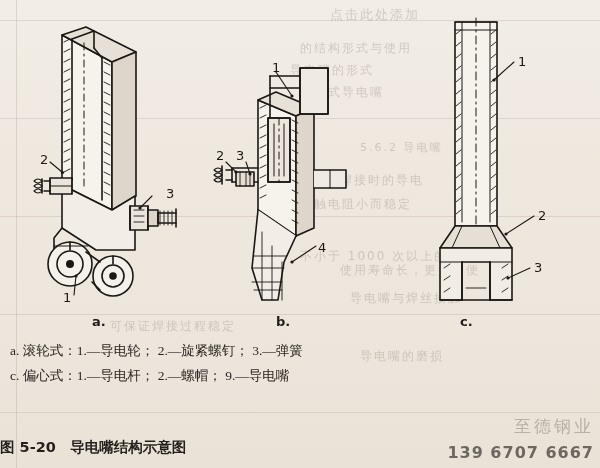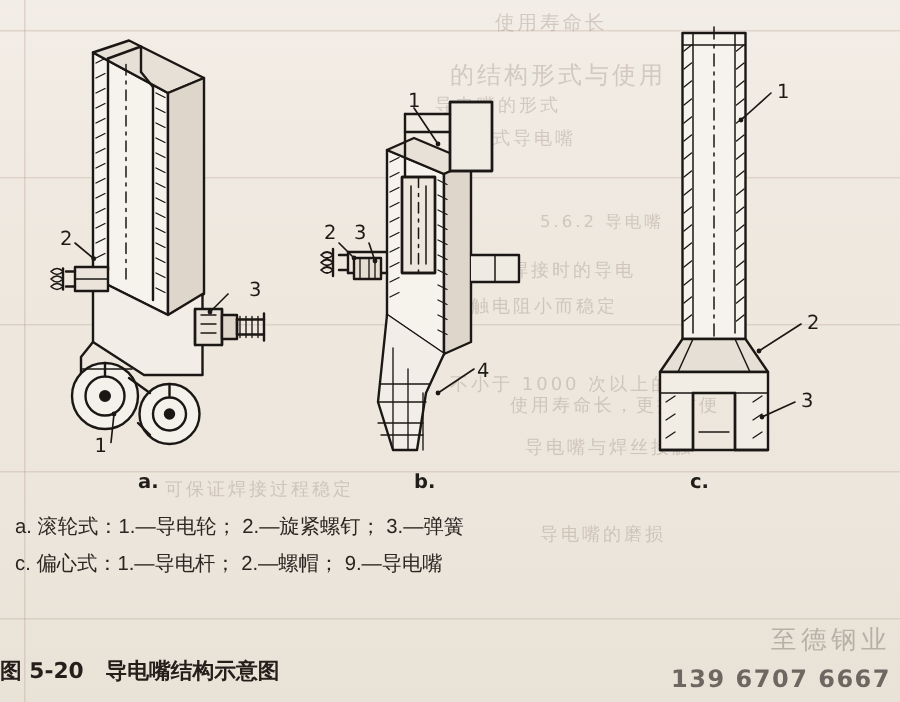--- a/index.html
+++ b/index.html
@@ -24,21 +24,21 @@
   
   .ghost {
     position: absolute;
     color: rgba(140, 120, 110, 0.30);
     font-family: "DejaVu Sans", sans-serif;
     white-space: nowrap;
     pointer-events: none;
     user-select: none;
   }
   .ghost.g1 { top: 6px; left: 330px; font-size: 13px; letter-spacing: 2px; }
-  .ghost.g2 { top: 40px; left: 300px; font-size: 16px; letter-spacing: 2px; }
+  .ghost.g2 { top: 40px; left: 300px; font-size: 12px; letter-spacing: 2px; }
   .ghost.g3 { top: 62px; left: 290px; font-size: 12px; letter-spacing: 2px; }
   .ghost.g4 { top: 84px; left: 300px; font-size: 12px; letter-spacing: 2px; }
   .ghost.g5 { top: 140px; left: 360px; font-size: 11px; letter-spacing: 2px; }
   .ghost.g6 { top: 172px; left: 340px; font-size: 12px; letter-spacing: 2px; }
   .ghost.g7 { top: 196px; left: 300px; font-size: 12px; letter-spacing: 2px; }
   .ghost.g8 { top: 236px; left: 300px; font-size: 12px; letter-spacing: 2px; margin-top: 12px; }
   .ghost.g9 { top: 262px; left: 340px; font-size: 12px; letter-spacing: 2px; }
   .ghost.g10 { top: 290px; left: 350px; font-size: 12px; letter-spacing: 2px; }
   .ghost.g11 { top: 318px; left: 110px; font-size: 12px; letter-spacing: 2px; }
   .ghost.g12 { top: 348px; left: 360px; font-size: 12px; letter-spacing: 2px; }
@@ -93,21 +93,21 @@
   .caption-block {
     position: absolute;
     left: 10px;
     top: 338px;
     width: 580px;
   }
   .cap-line {
     font-size: 13.5px;
     color: #2b2622;
     line-height: 25px;
-    font-family: Liberation Sans, sans-serif;
+    font-family: Liberation Serif, serif;
     white-space: nowrap;
   }
   .fig-title {
     position: absolute;
     left: 0;
     top: 438px;
     width: 600px;
     font-size: 14.5px;
     font-weight: bold;
     color: #241f1b;
@@ -132,21 +132,21 @@
 
 <div id="page">
 
   <div class="rule" style="top:20px;"></div>
   <div class="rule" style="top:118px;"></div>
   <div class="rule" style="top:216px;"></div>
   <div class="rule" style="top:314px;"></div>
   <div class="rule" style="top:412px;"></div>
   <div class="vrule" style="left:16px;"></div>
 
-  <div class="ghost g1">使用寿命长</div>
+  <div class="ghost g1">点击此处添加</div>
   <div class="ghost g2">的结构形式与使用</div>
   <div class="ghost g3">导电嘴的形式</div>
   <div class="ghost g4">滚轮式导电嘴</div>
   <div class="ghost g5">5.6.2 导电嘴</div>
   <div class="ghost g6">焊接时的导电</div>
   <div class="ghost g7">接触电阻小而稳定</div>
   <div class="ghost g8">不小于 1000 次以上的</div>
   <div class="ghost g9">使用寿命长，更换方便</div>
   <div class="ghost g10">导电嘴与焊丝接触</div>
   <div class="ghost g12">导电嘴的磨损</div>

